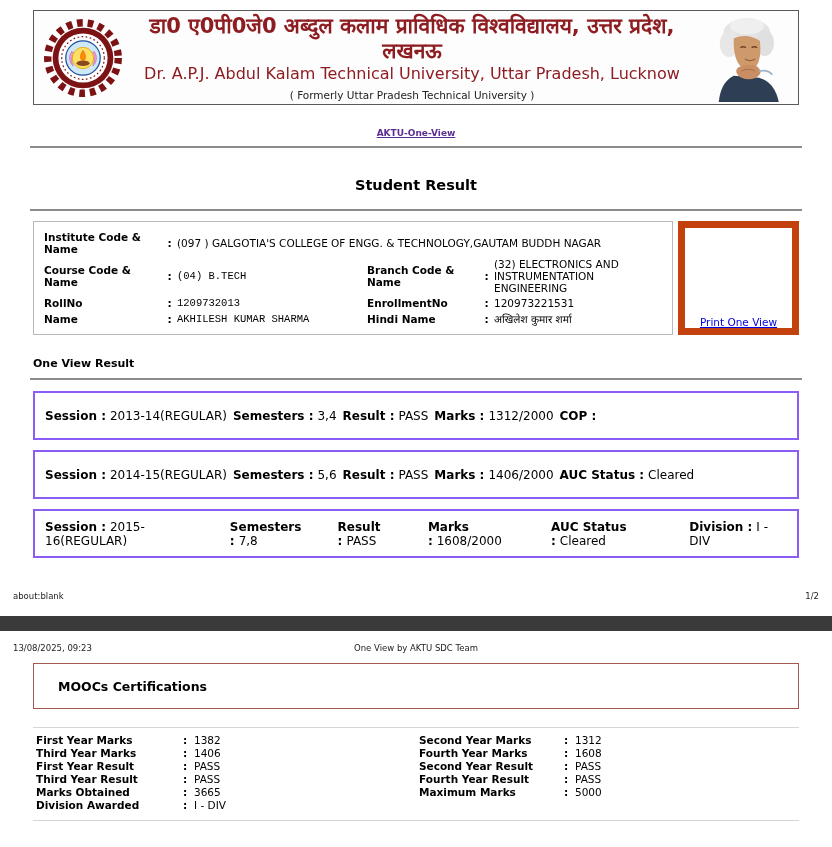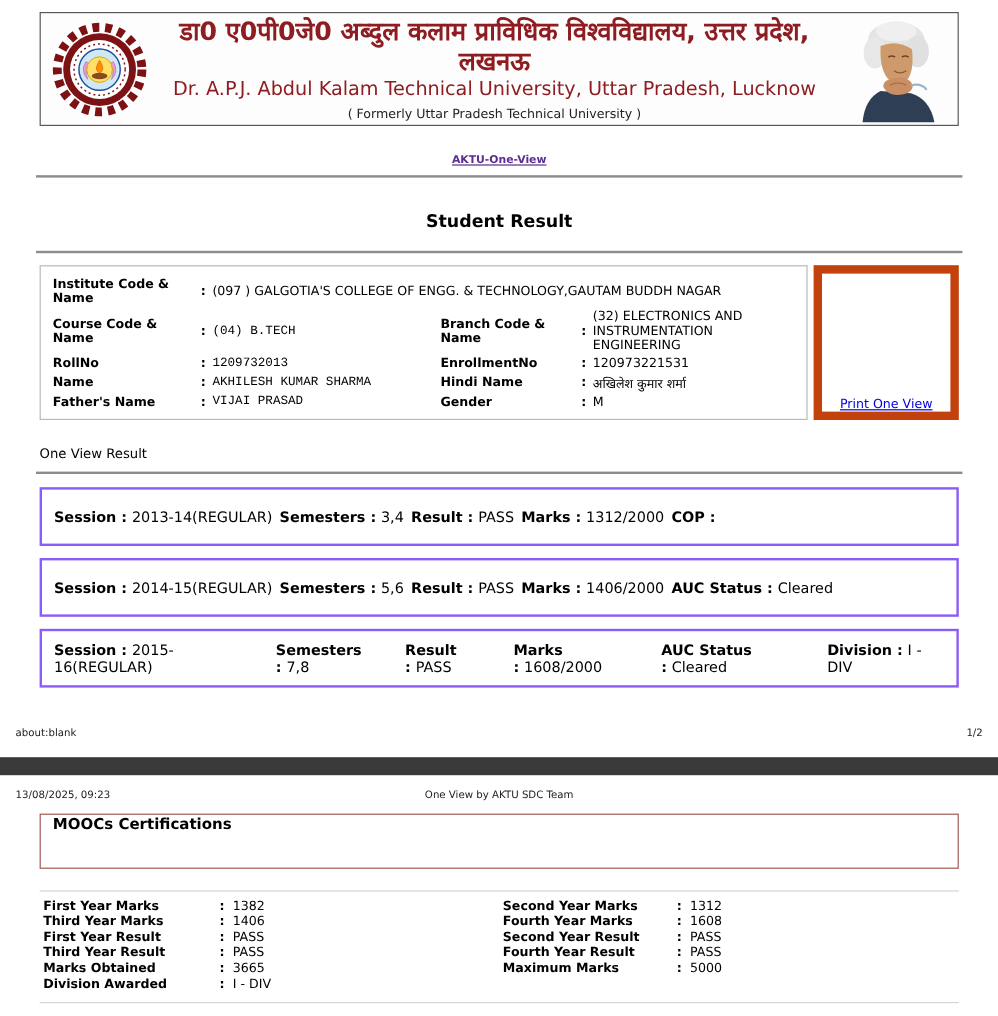--- a/index.html
+++ b/index.html
@@ -27,35 +27,35 @@
   table.info{border-collapse:collapse;width:100%;font-size:10.5px;}
   table.info td{padding:1.5px 0;vertical-align:middle;}
   td.lbl{font-weight:bold;width:118px;}
   td.cl{width:15px;font-weight:bold;text-align:center;}
   td.val{width:190px;padding-right:8px;font-family:Liberation Mono, monospace;}
   td.lbl2{font-weight:bold;width:112px;}
   .print-box{width:107px;border:7px solid #c2410c;display:flex;align-items:flex-end;justify-content:center;}
   .print-link{font-size:10.5px;color:#0000e0;text-decoration:underline;cursor:pointer;}
 
   
-  .section-label{margin:22px 33px 0;font-size:11px;font-weight:normal;}
+  .section-label{margin:22px 33px 0;font-size:11px;font-weight:bold;}
   .rule.sec{margin-top:8px;}
   .session-box{margin:10px 33px 0;height:45px;border:2px solid #8b5cf6;display:flex;align-items:center;padding-left:10px;font-size:12px;}
   .session-box.first{margin-top:11px;}
   .pair b{margin-right:4px;}
   .pair .v{margin-right:6px;}
 
   
   .pg-footer{display:flex;justify-content:space-between;margin-top:33px;padding:0 13px;font-size:8.5px;color:#222;}
   .page-break{height:15px;background:#3a3a3a;margin-top:15px;}
   .pg2-header{position:relative;margin-top:12px;font-size:8.5px;color:#222;text-align:center;height:11px;}
   .pg2-left{position:absolute;left:13px;top:0;}
 
   
-  .moocs-box{margin:9px 33px 0;height:44px;border:1.5px solid #a05a52;display:flex;padding-left:10px;}
+  .moocs-box{margin:9px 33px 0;height:44px;border:1.5px solid #a05a52;display:flex;align-items:center;padding-left:24px;}
   .moocs-title{font-weight:bold;font-size:12.5px;}
   .marks-wrap{margin:18px 33px 0;border-top:1px solid #d6d6d6;border-bottom:1px solid #d6d6d6;padding:6px 0 8px;display:flex;}
   .marks-col{width:50%;}
   .marks-row{display:flex;font-size:10.5px;line-height:13px;}
   .m-lbl{font-weight:bold;width:140px;padding-left:3px;}
   .m-lbl.r{width:138px;}
   .m-cl{width:18px;font-weight:bold;text-align:center;}
 </style>
 </head>
 <body>
@@ -134,28 +134,20 @@
           <td>120973221531</td>
         </tr>
         <tr>
           <td class="lbl">Name</td>
           <td class="cl">:</td>
           <td class="val">AKHILESH KUMAR SHARMA</td>
           <td class="lbl2">Hindi Name</td>
           <td class="cl">:</td>
           <td>अखिलेश कुमार शर्मा</td>
         </tr>
-        <tr>
-          <td class="lbl">Father's Name</td>
-          <td class="cl">:</td>
-          <td class="val">VIJAI PRASAD</td>
-          <td class="lbl2">Gender</td>
-          <td class="cl">:</td>
-          <td>M</td>
-        </tr>
       </tbody>
         </table>
     </div>
     <div class="print-box">
       <span class="print-link">Print One View</span>
     </div>
   </div>
 
   <div class="section-label">One View Result</div>
   <hr class="rule sec">

